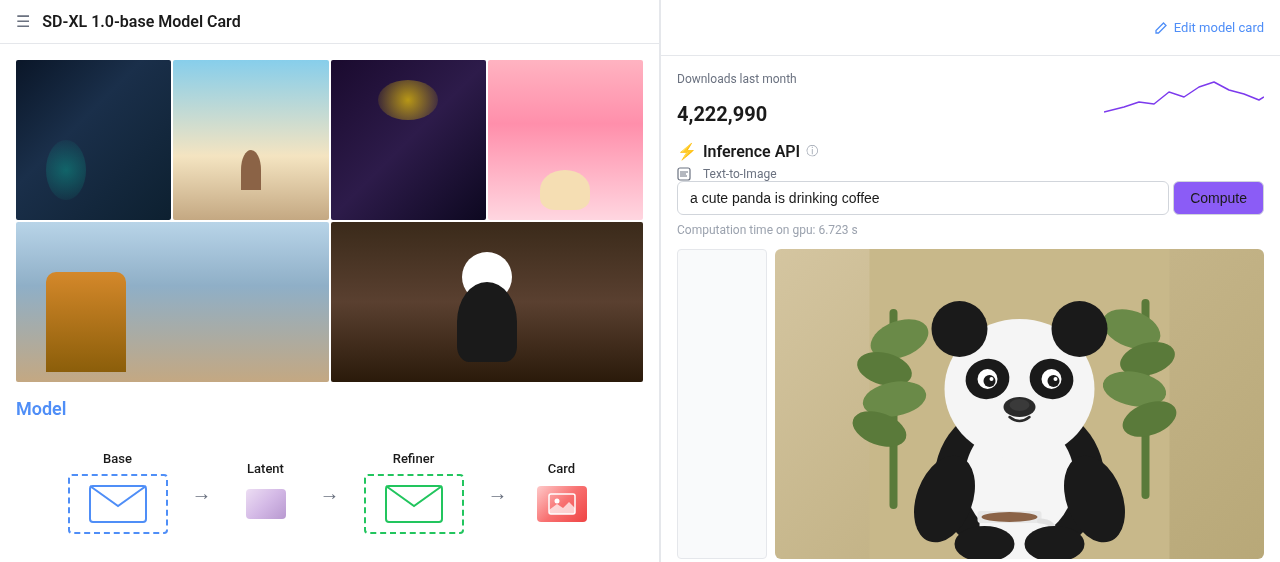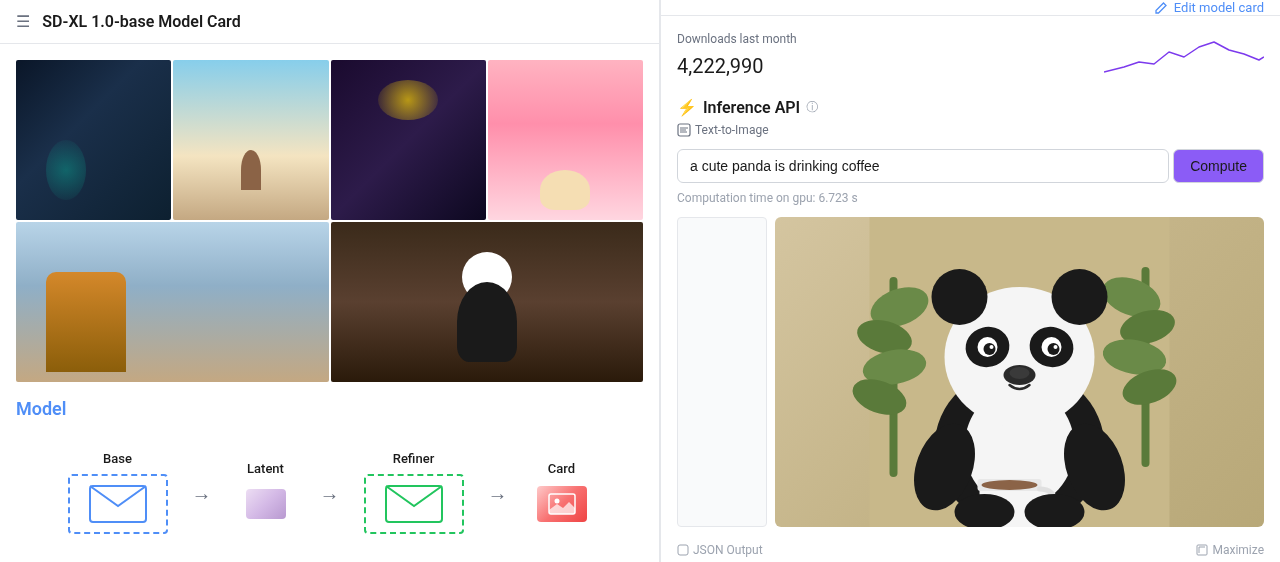--- a/index.html
+++ b/index.html
@@ -224,21 +224,21 @@
       flex: 1;
       padding: 0;
       overflow-y: auto;
       border-left: 1px solid #e5e7eb;
     }
 
     .right-top-bar {
       display: flex;
       justify-content: flex-end;
       align-items: center;
-      padding: 0 16px;
+      padding: 20px 16px;
       border-bottom: 1px solid #e5e7eb;
     }
 
     .edit-model-link {
       display: flex;
       align-items: center;
       gap: 6px;
       color: #4f8ef7;
       font-size: 13px;
       cursor: pointer;
@@ -252,31 +252,31 @@
     .stats-row {
       display: flex;
       justify-content: space-between;
       align-items: flex-start;
       margin-bottom: 16px;
     }
 
     .downloads-block {
       display: flex;
       flex-direction: column;
-      gap: 8px;
+      gap: 16px;
     }
 
     .downloads-label {
       font-size: 12px;
       color: #6b7280;
     }
 
     .downloads-count {
       font-size: 20px;
-      font-weight: 400;
+      font-weight: 700;
       color: #1a1a1a;
     }
 
     .chart-container {
       width: 160px;
       height: 50px;
     }
 
     .inference-section {
       margin-bottom: 16px;
@@ -301,24 +301,23 @@
 
     .info-icon {
       color: #9ca3af;
       font-size: 12px;
       cursor: pointer;
     }
 
     .task-badge {
       display: flex;
       align-items: center;
-      gap: 4px;
+      gap: 12px;
       font-size: 12px;
       color: #6b7280;
-      margin-bottom: 12px;
     }
 
     .input-row {
       display: flex;
       gap: 4px;
       margin-bottom: 8px;
     }
 
     .prompt-input {
       flex: 1;

